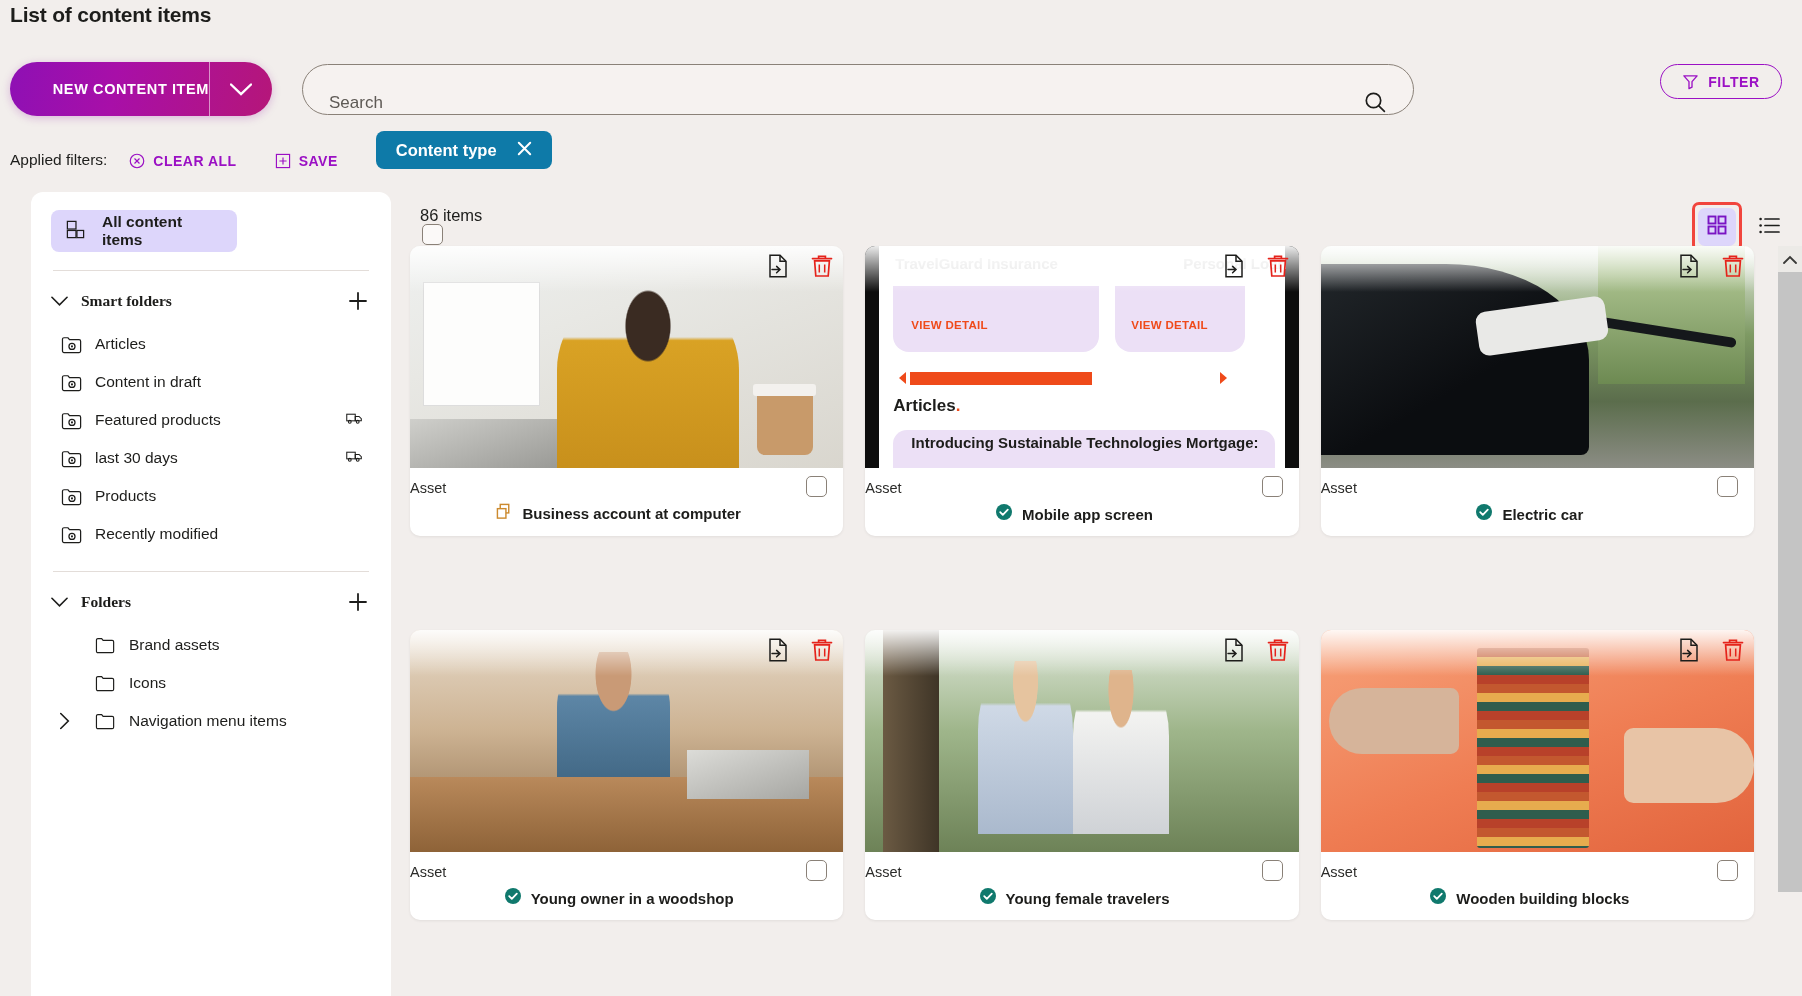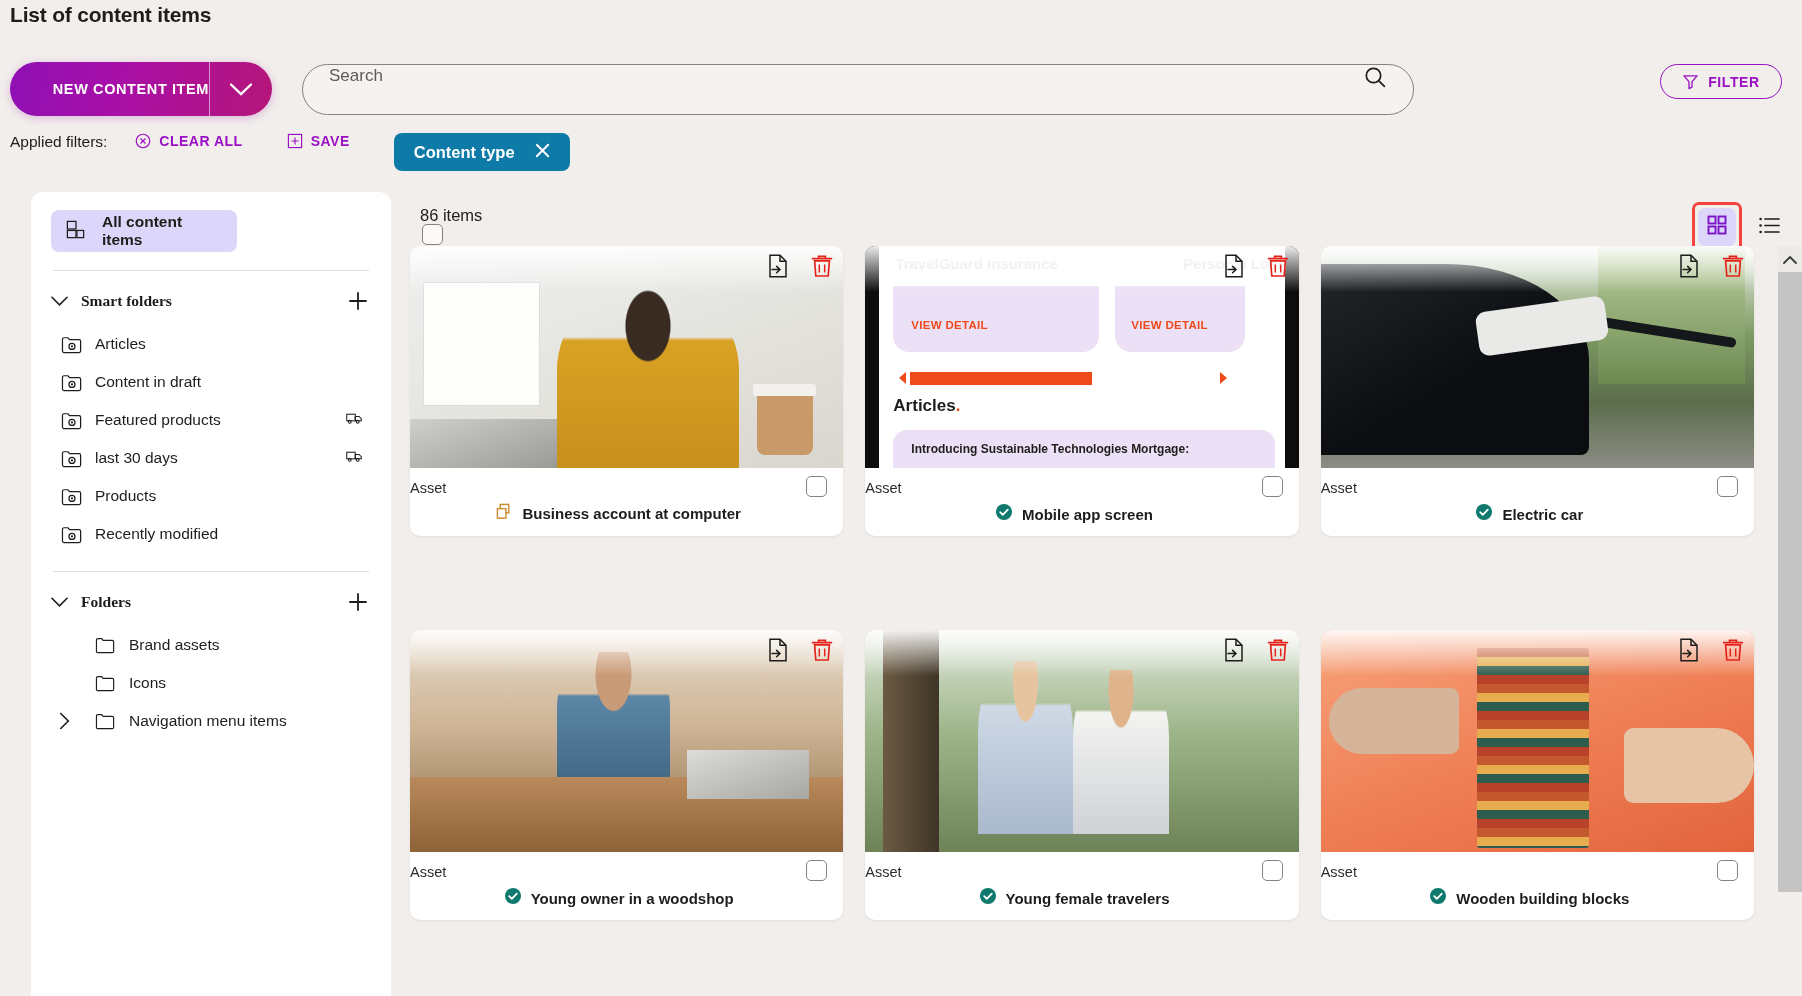--- a/index.html
+++ b/index.html
@@ -37,21 +37,21 @@
     font-size:14.5px; font-weight:700; letter-spacing:0.6px;
   }
   .new-item-btn .divider { width:1px; height:54px; background:rgba(255,255,255,0.55); }
   .new-item-btn .caret { width:62px; display:flex; align-items:center; justify-content:center; }
 
   .search-wrap {
     position:absolute; left:292px; top:2px;
     width:1112px; height:51px;
     border:1px solid #8a8178; border-radius:26px;
     background:#f6f2f0;
-    display:flex; align-items:flex-start;
+    display:flex; align-items:flex-end;
   }
   .search-wrap input {
     flex:1; border:none; outline:none; background:transparent;
     font-family:"Liberation Sans", sans-serif;
     font-size:17px; color:#3a3a38; padding-left:26px;
   }
   .search-wrap input::placeholder { color:#5e5a55; }
   .search-ico { padding-right:26px; display:flex; align-items:center; cursor:pointer; }
 
   .filter-btn {
@@ -59,21 +59,21 @@
     width:122px; height:35px;
     border:1.5px solid #9b10c4; border-radius:26px;
     background:transparent; cursor:pointer;
     display:flex; align-items:center; justify-content:center; gap:9px;
     color:#9b10c4; font-size:14px; font-weight:700; letter-spacing:0.6px;
   }
 
   
   .applied-row {
     position:absolute; left:10px; top:133px; height:36px;
-    display:flex; align-items:flex-start; gap:6px;
+    display:flex; align-items:flex-end; gap:0px;
   }
   .applied-label { font-size:15.5px; color:#1d1d1b; margin-right:22px; }
   .link-btn {
     display:flex; align-items:center; gap:8px;
     background:none; border:none; cursor:pointer;
     color:#9b10c4; font-size:14px; font-weight:700; letter-spacing:0.5px;
     font-family:"Liberation Sans", sans-serif;
     padding:0; margin-right:38px;
   }
   .chip {
@@ -194,21 +194,21 @@
   .ph2 .tile.a{left:28px;width:206px;}
   .ph2 .tile.b{left:250px;width:130px;}
   .ph2 .vd{position:absolute;top:73px;font-size:11.5px;font-weight:700;color:#ef4a1a;letter-spacing:.3px;}
   .ph2 .vd.a{left:46px;} .ph2 .vd.b{left:266px;}
   .ph2 .bar{position:absolute;left:45px;top:126px;width:182px;height:13px;background:#ef4a1a;}
   .ph2 .arL{position:absolute;left:34px;top:126px;width:0;height:0;border-top:6px solid transparent;border-bottom:6px solid transparent;border-right:7px solid #ef4a1a;}
   .ph2 .arR{position:absolute;left:355px;top:126px;width:0;height:0;border-top:6px solid transparent;border-bottom:6px solid transparent;border-left:7px solid #ef4a1a;}
   .ph2 .art{position:absolute;left:28px;top:150px;font-size:17px;font-weight:700;}
   .ph2 .art i{color:#ef4a1a;font-style:normal;}
   .ph2 .card2{position:absolute;left:28px;top:184px;right:24px;height:40px;background:#ece0f6;border-radius:14px 14px 0 0;}
-  .ph2 .card2 span{position:absolute;left:18px;top:12px;font-size:12px;font-weight:700;white-space:nowrap;}
+  .ph2 .card2 span{position:absolute;left:18px;top:4px;font-size:15px;font-weight:700;white-space:nowrap;}
 
   
   .ph3 { background:linear-gradient(180deg,#e9efe6 0%,#7e9a63 40%,#5b6d4c 70%,#8c8d85 100%); }
   .ph3 .car{position:absolute;left:-4%;top:8%;width:66%;height:86%;background:linear-gradient(150deg,#23282c,#0b0d10 60%);border-radius:14px 50% 8px 8px;}
   .ph3 .plug{position:absolute;left:36%;top:26%;width:30%;height:20%;background:#e9e9e7;border-radius:10px;transform:rotate(-8deg);}
   .ph3 .cable{position:absolute;left:60%;top:36%;width:36%;height:10px;background:#15181b;border-radius:6px;transform:rotate(9deg);}
   .ph3 .tree{position:absolute;right:2%;top:0;width:34%;height:62%;background:linear-gradient(180deg,#b9cf9c,#6d8a52);}
 
   
   .ph4 { background:linear-gradient(180deg,#e6d9c8 0%,#cdb393 45%,#8a6a48 100%); }

